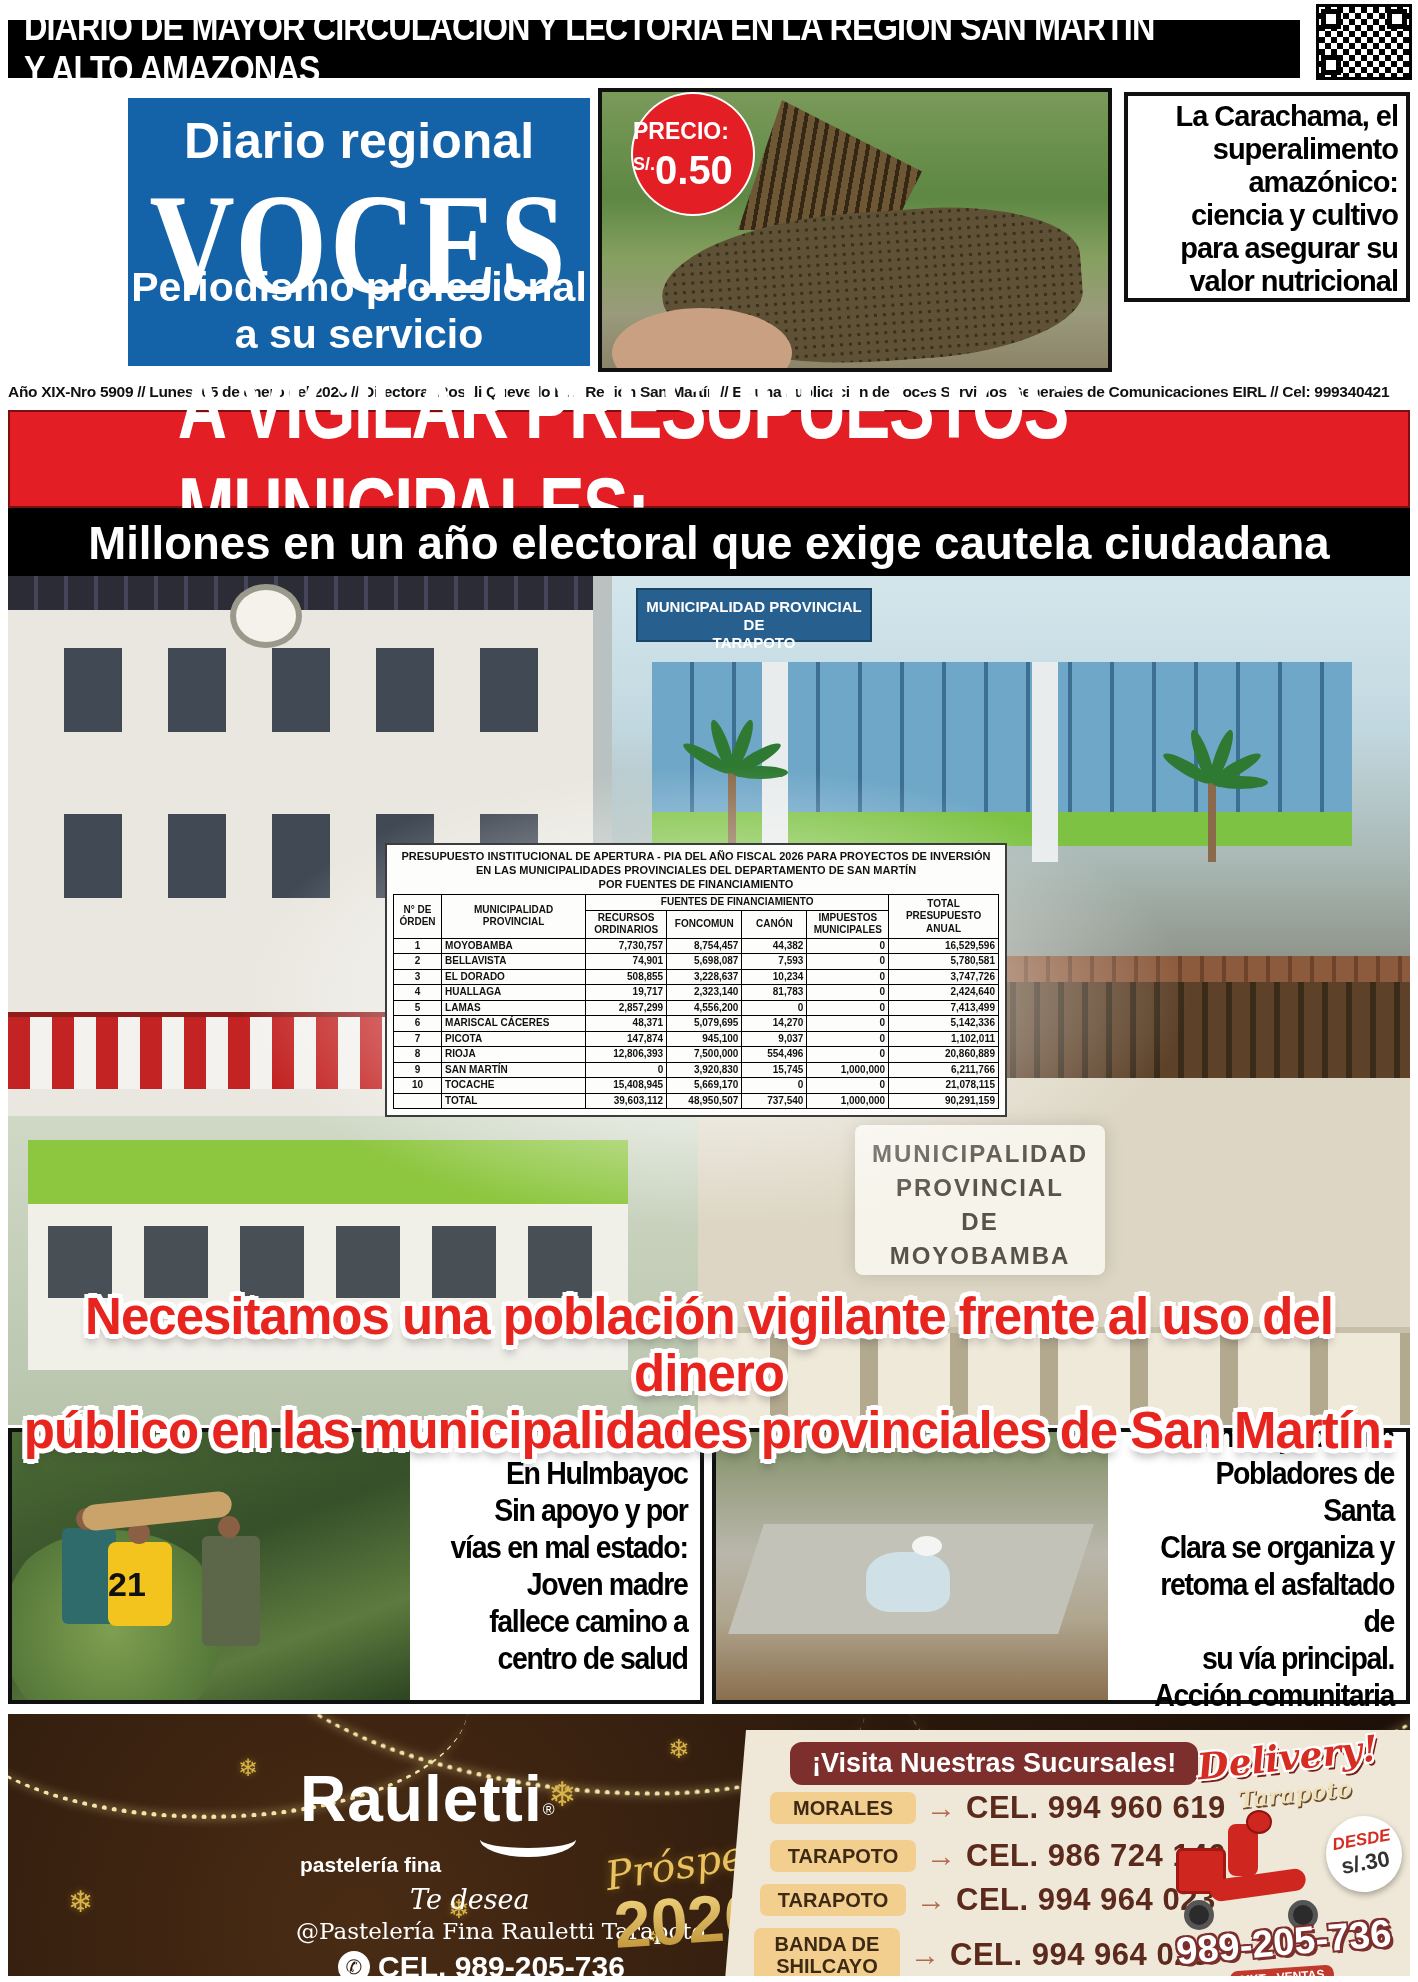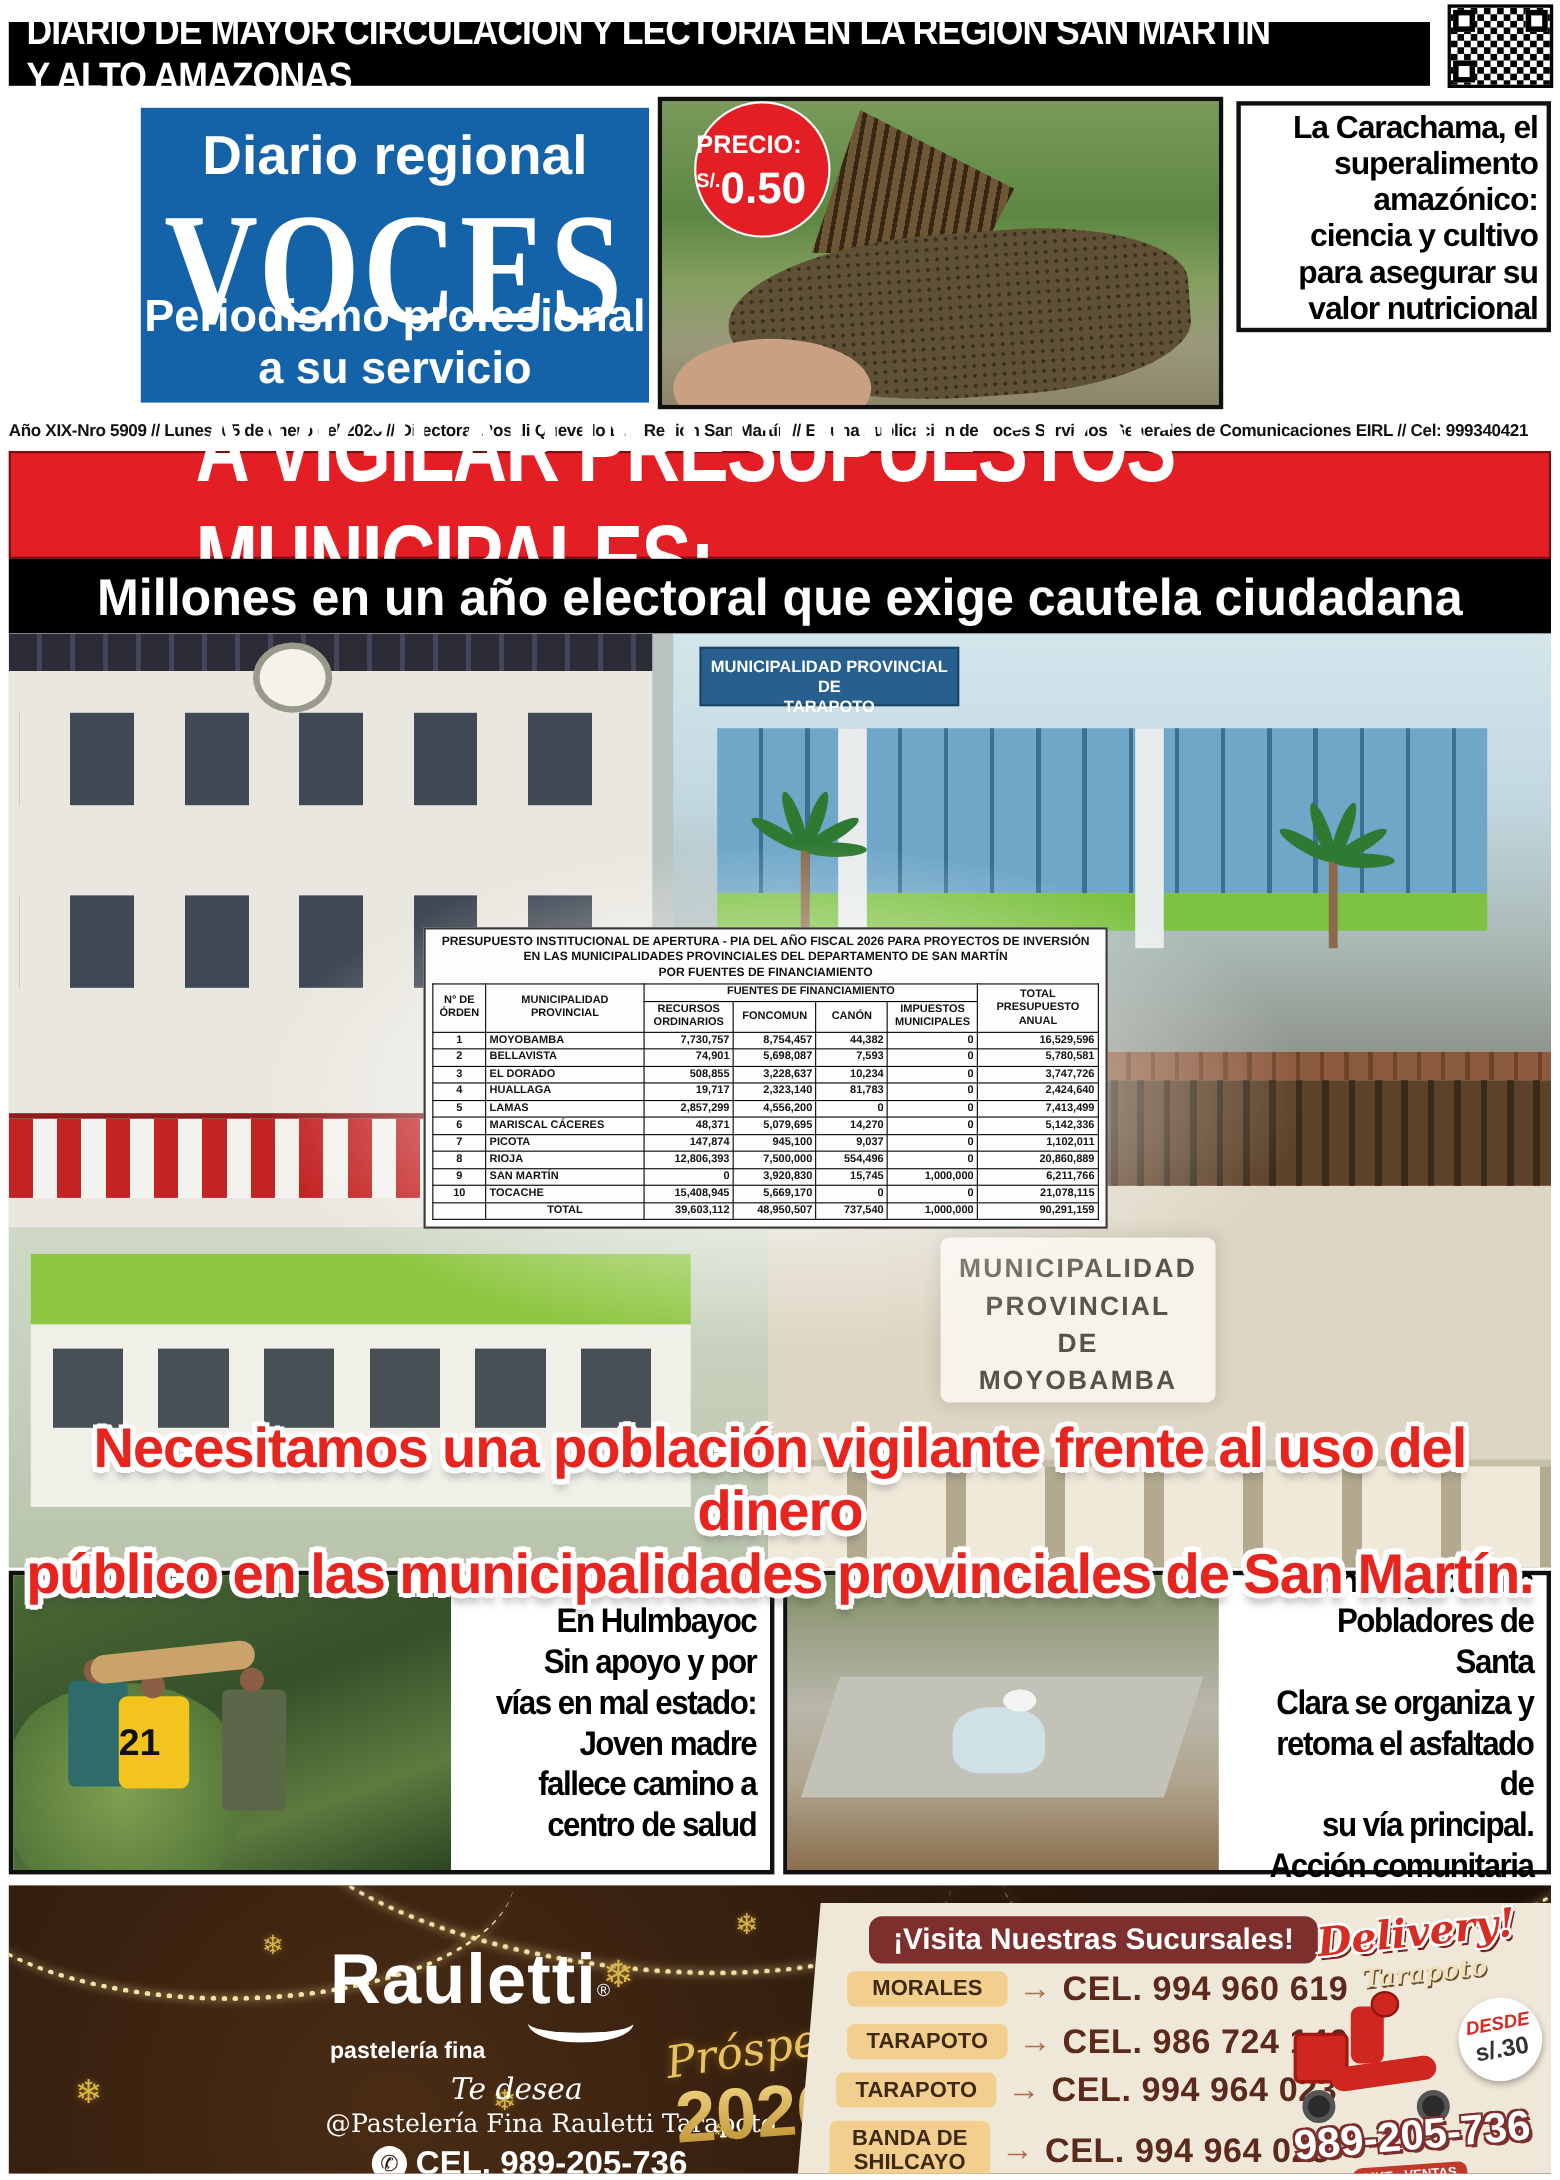--- a/index.html
+++ b/index.html
@@ -89,21 +89,21 @@
   .btable{left:385px;top:843px;width:622px;background:#fdfdfb;border:2px solid #3c3c3c;box-sizing:border-box;
           padding:4px 6px 6px;z-index:8;}
   .btable .t1{font-size:11px;font-weight:700;text-align:center;line-height:14px;}
   table.budget{width:100%;border-collapse:collapse;margin-top:3px;}
   table.budget th,table.budget td{border:1.5px solid #000;font-size:10px;font-weight:700;padding:1px 3px;line-height:12.5px;}
   table.budget th{text-align:center;white-space:pre-line;}
   table.budget td:nth-child(1){text-align:center;width:42px;}
   table.budget td:nth-child(2){width:148px;}
   table.budget td:nth-child(n+3){text-align:right;}
   table.budget tbody tr:last-child td{font-weight:700;}
-  table.budget tbody tr:last-child td:nth-child(2){text-align:center;}
+  table.budget tbody tr:last-child td:nth-child(2){}
 
   
   .overlay-red{left:8px;top:1288px;width:1402px;text-align:center;z-index:9;
      font-size:51px;font-weight:700;line-height:57px;color:#e8241f;white-space:pre-line;letter-spacing:-1px;
      text-shadow:-4px -4px 0 #fff,4px -4px 0 #fff,-4px 4px 0 #fff,4px 4px 0 #fff,-5px 0 0 #fff,5px 0 0 #fff,0 -5px 0 #fff,0 5px 0 #fff,0 8px 8px rgba(60,60,60,.45);}
 
   
   .news{top:1428px;height:276px;border:4px solid #101010;box-sizing:border-box;display:flex;background:#fff;}
   .news-l{left:8px;width:696px;}
   .news-r{left:712px;width:698px;}

